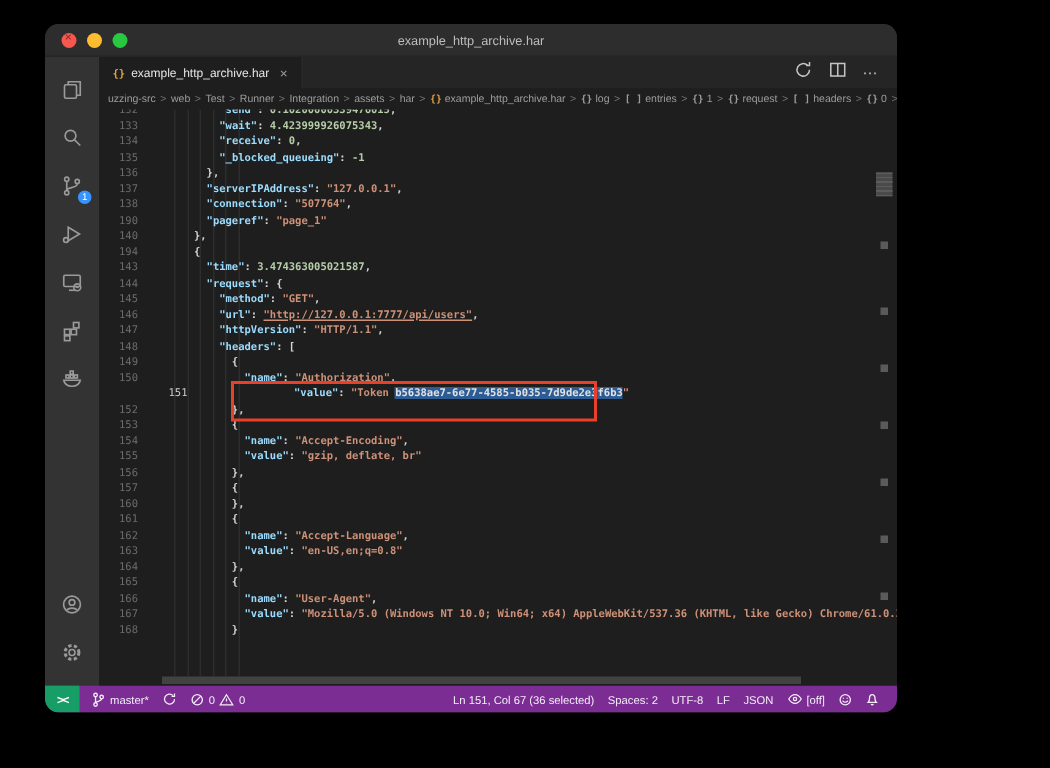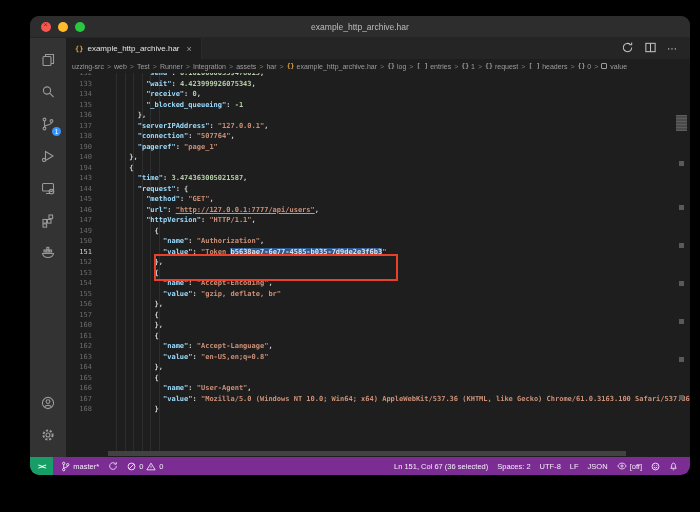--- a/index.html
+++ b/index.html
@@ -3,21 +3,21 @@
 <meta charset="utf-8">
 <style>
   :root{
     --status-bg:#7b2d94; --remote-bg:#179e66; --redbox:#e8402a;
     --key:#9cdcfe; --str:#ce9178; --num:#b5cea8; --punct:#d4d4d4;
     --sel-bg:#2d5c94; --badge:#3794ff;
   }
   *{margin:0;padding:0;box-sizing:border-box;}
   html,body{width:700px;height:512px;background:#000;overflow:hidden;
     font-family:"Liberation Sans",sans-serif;}
-  .window{position:absolute;left:30px;top:16px;width:660px;height:459px;
+  .window{position:absolute;left:30px;top:16px;width:568px;height:459px;
     background:#1e1e1e;border-radius:9px;overflow:hidden;
     box-shadow:0 16px 45px rgba(0,0,0,.8);display:flex;flex-direction:column;}
   
   .titlebar{height:22px;background:#2d2d2d;flex:0 0 auto;display:flex;align-items:center;position:relative;border-bottom:1px solid #252525;}
   .lights{display:flex;gap:7px;margin-left:11px;}
   .light{width:10px;height:10px;border-radius:50%;position:relative;}
   .light.red{background:#f6574e;}
   .light.red::after{content:"×";position:absolute;left:2.2px;top:-1.6px;font-size:8px;color:#8a2622;}
   .light.yellow{background:#febc2e;}
   .light.green{background:#28c840;}
@@ -44,21 +44,21 @@
   .bc-sep{margin:0 3px;color:#7a7a7a;}
   .bc-ic{font-family:"DejaVu Sans Mono",monospace;font-size:6.5px;font-weight:bold;color:#9d9d9d;}
   .bc-ic.file{color:#dfa344;}
   .bc-box{display:inline-block;width:6px;height:6px;border:1px solid #9d9d9d;border-radius:1px;margin-right:1px;}
   
   .codearea{flex:1 1 auto;position:relative;overflow:hidden;background:#1e1e1e;font-family:"DejaVu Sans Mono",monospace;font-size:7px;font-weight:bold;}
   .guide{position:absolute;top:0;bottom:0;width:1px;background:rgba(255,255,255,.07);}
   .code-lines{margin-top:-5px;position:relative;}
   .code-line{height:10.5px;line-height:10.5px;display:flex;white-space:pre;}
   .ln{flex:0 0 26px;text-align:right;margin-right:12px;padding-left:4px;color:#6b6b6b;font-weight:normal;}
-  .ln.active{color:#cfcfcf;}
+  .ln.active{color:#cfcfcf;margin-left:33px;}
   .code-text{color:var(--punct);}
   .tk-key{color:var(--key);}
   .tk-str{color:var(--str);}
   .tk-num{color:var(--num);}
   .tk-punct{color:var(--punct);}
   .tk-link{color:var(--str);text-decoration:underline;}
   .tk-sel{color:#e2e2e2;background:var(--sel-bg);}
   .redbox{position:absolute;left:88px;top:181px;width:244px;height:27px;border:2px solid var(--redbox);pointer-events:none;}
   .overview{position:absolute;right:3px;top:0;bottom:0;width:12px;}
   .ov-thumb{position:absolute;right:0;top:42px;width:11px;height:16px;background:#4a4a4a;
@@ -270,20 +270,21 @@
             <div class="code-line"><span class="ln">137</span><span class="code-text">        <span class="tk-key">"serverIPAddress"</span><span class="tk-punct">: </span><span class="tk-str">"127.0.0.1"</span><span class="tk-punct">,</span></span></div>
             <div class="code-line"><span class="ln">138</span><span class="code-text">        <span class="tk-key">"connection"</span><span class="tk-punct">: </span><span class="tk-str">"507764"</span><span class="tk-punct">,</span></span></div>
             <div class="code-line"><span class="ln">190</span><span class="code-text">        <span class="tk-key">"pageref"</span><span class="tk-punct">: </span><span class="tk-str">"page_1"</span></span></div>
             <div class="code-line"><span class="ln">140</span><span class="code-text">      <span class="tk-punct">},</span></span></div>
             <div class="code-line"><span class="ln">194</span><span class="code-text">      <span class="tk-punct">{</span></span></div>
             <div class="code-line"><span class="ln">143</span><span class="code-text">        <span class="tk-key">"time"</span><span class="tk-punct">: </span><span class="tk-num">3.474363005021587</span><span class="tk-punct">,</span></span></div>
             <div class="code-line"><span class="ln">144</span><span class="code-text">        <span class="tk-key">"request"</span><span class="tk-punct">: </span><span class="tk-punct">{</span></span></div>
             <div class="code-line"><span class="ln">145</span><span class="code-text">          <span class="tk-key">"method"</span><span class="tk-punct">: </span><span class="tk-str">"GET"</span><span class="tk-punct">,</span></span></div>
             <div class="code-line"><span class="ln">146</span><span class="code-text">          <span class="tk-key">"url"</span><span class="tk-punct">: </span><span class="tk-link">"http://127.0.0.1:7777/api/users"</span><span class="tk-punct">,</span></span></div>
             <div class="code-line"><span class="ln">147</span><span class="code-text">          <span class="tk-key">"httpVersion"</span><span class="tk-punct">: </span><span class="tk-str">"HTTP/1.1"</span><span class="tk-punct">,</span></span></div>
+            <div class="code-line"><span class="ln">148</span><span class="code-text">          <span class="tk-key">"headers"</span><span class="tk-punct">: </span><span class="tk-punct">[</span></span></div>
             <div class="code-line"><span class="ln">149</span><span class="code-text">            <span class="tk-punct">{</span></span></div>
             <div class="code-line"><span class="ln">150</span><span class="code-text">              <span class="tk-key">"name"</span><span class="tk-punct">: </span><span class="tk-str">"Authorization"</span><span class="tk-punct">,</span></span></div>
             <div class="code-line"><span class="ln active">151</span><span class="code-text">              <span class="tk-key">"value"</span><span class="tk-punct">: </span><span class="tk-str">"Token </span><span class="tk-sel">b5638ae7-6e77-4585-b035-7d9de2e3f6b3</span><span class="tk-str">"</span></span></div>
             <div class="code-line"><span class="ln">152</span><span class="code-text">            <span class="tk-punct">},</span></span></div>
             <div class="code-line"><span class="ln">153</span><span class="code-text">            <span class="tk-punct">{</span></span></div>
             <div class="code-line"><span class="ln">154</span><span class="code-text">              <span class="tk-key">"name"</span><span class="tk-punct">: </span><span class="tk-str">"Accept-Encoding"</span><span class="tk-punct">,</span></span></div>
             <div class="code-line"><span class="ln">155</span><span class="code-text">              <span class="tk-key">"value"</span><span class="tk-punct">: </span><span class="tk-str">"gzip, deflate, br"</span></span></div>
             <div class="code-line"><span class="ln">156</span><span class="code-text">            <span class="tk-punct">},</span></span></div>
             <div class="code-line"><span class="ln">157</span><span class="code-text">            <span class="tk-punct">{</span></span></div>
             <div class="code-line"><span class="ln">160</span><span class="code-text">            <span class="tk-punct">},</span></span></div>

